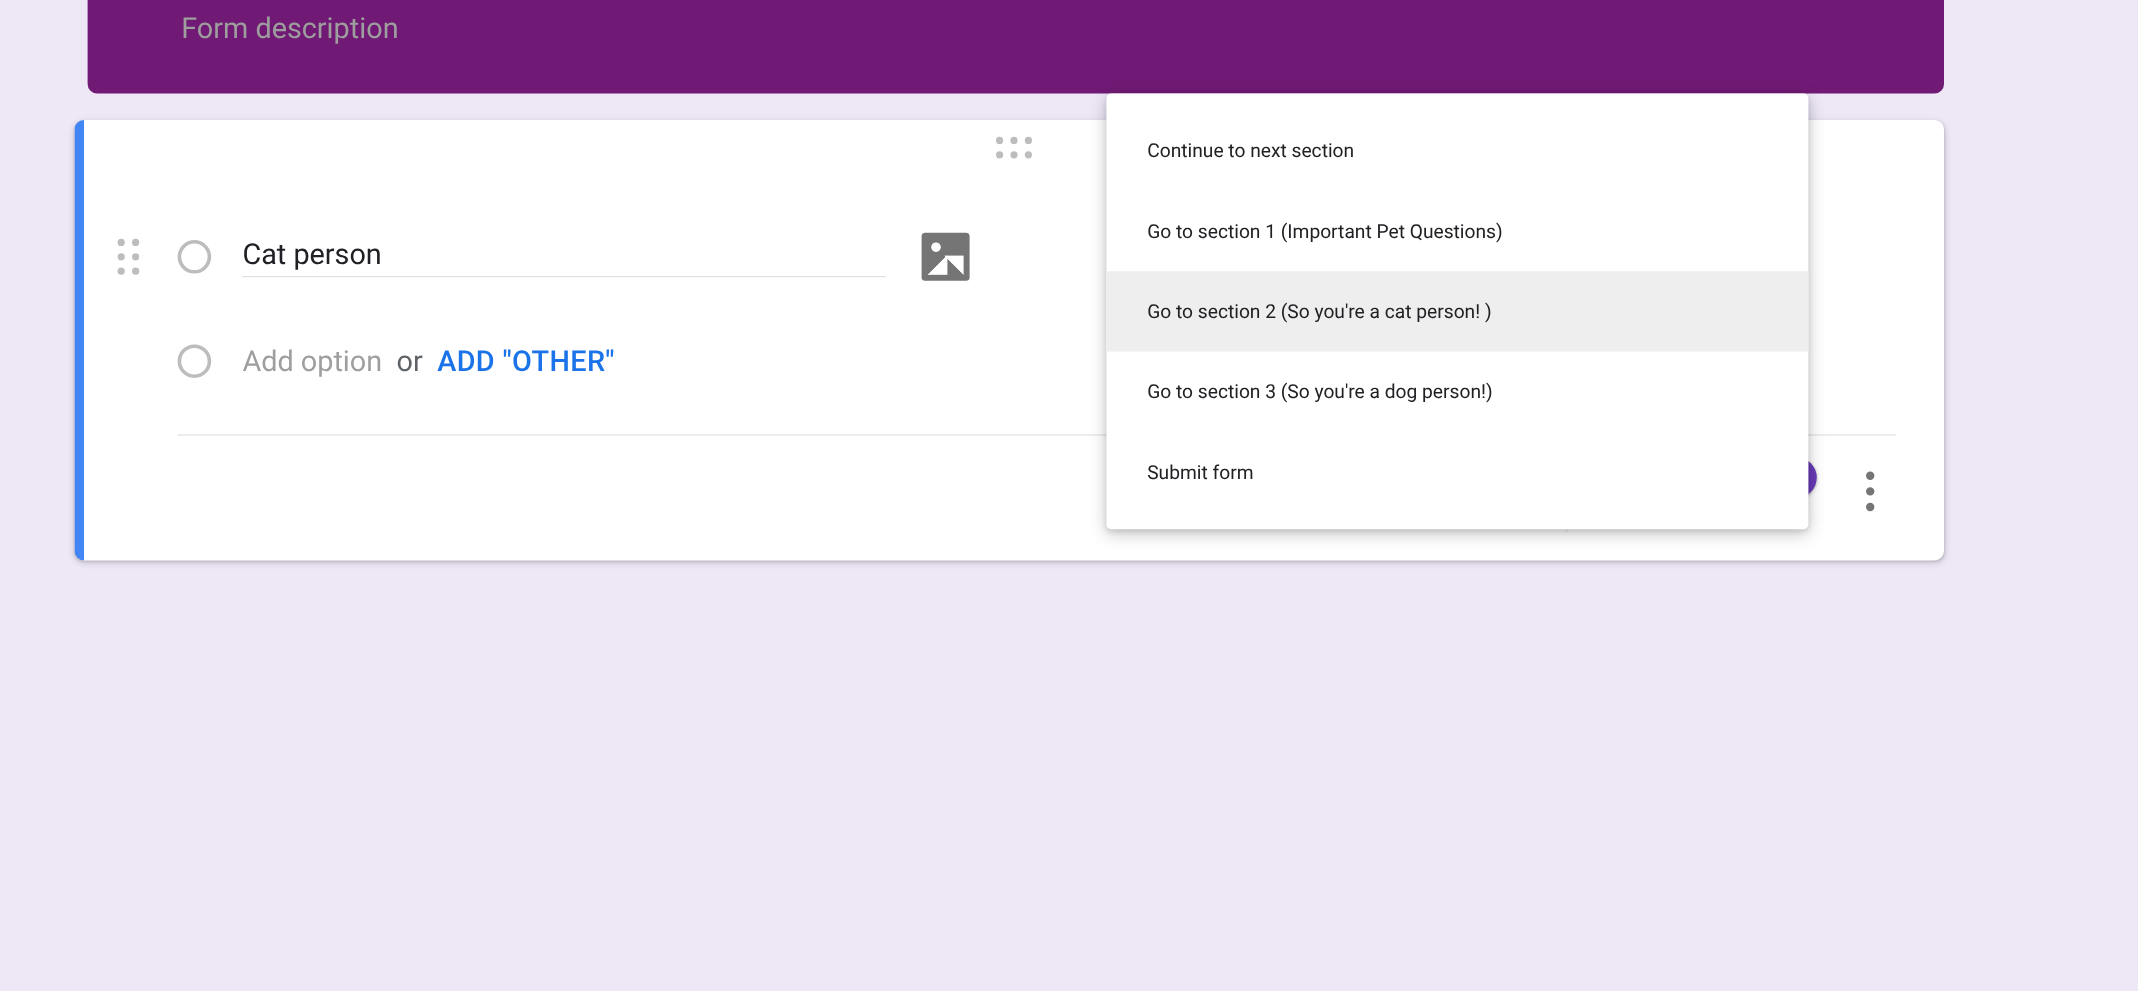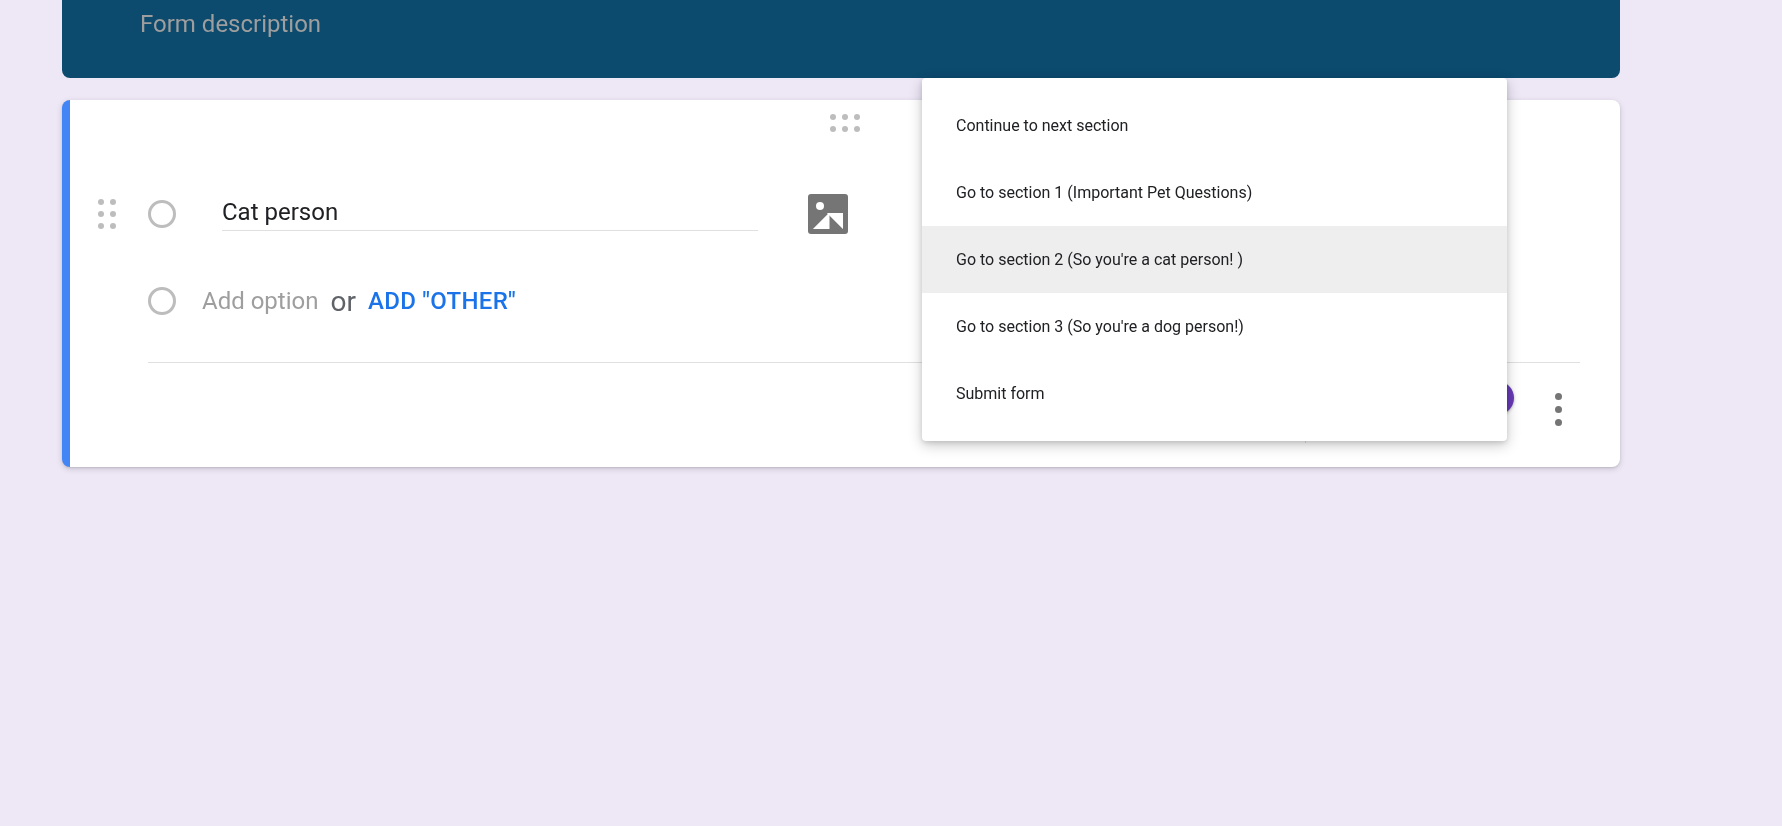--- a/index.html
+++ b/index.html
@@ -11,23 +11,24 @@
     overflow: hidden;
     position: relative;
   }
   .form-container {
     position: absolute;
     left: 62px;
     top: 0;
     width: 1558px;
   }
   .header-card {
-    background: #0c4a6e;
+    background: #701a75;
     padding: 0 0 40px 78px;
     border-radius: 0 0 8px 8px;
+    margin-left: 11px;
   }
   .form-description {
     color: #9e9e9e;
     font-size: 24px;
     padding-top: 10px;
   }
   .question-card {
     background: #fff;
     margin-top: 22px;
     border-radius: 8px;
@@ -64,21 +65,20 @@
   }
   .options-area {
     margin-top: 42px;
   }
   .option-row {
     display: flex;
     align-items: center;
     position: relative;
     height: 60px;
     margin-bottom: 32px;
-    gap: 20px;
   }
   .row-drag {
     position: absolute;
     left: -50px;
     display: grid;
     grid-template-columns: repeat(2, 6px);
     grid-template-rows: repeat(3, 6px);
     gap: 6px;
   }
   .row-drag span {
@@ -154,21 +154,21 @@
     display: flex;
     align-items: center;
     height: 50px;
     margin-bottom: 30px;
   }
   .add-option-text {
     font-size: 24px;
     color: #9e9e9e;
   }
   .add-option-or {
-    font-size: 28px;
+    font-size: 24px;
     color: #5f6368;
     margin: 0 12px;
   }
   .add-other {
     font-size: 24px;
     color: #1a73e8;
     font-weight: 500;
     letter-spacing: 0.3px;
   }
   .footer-divider {

